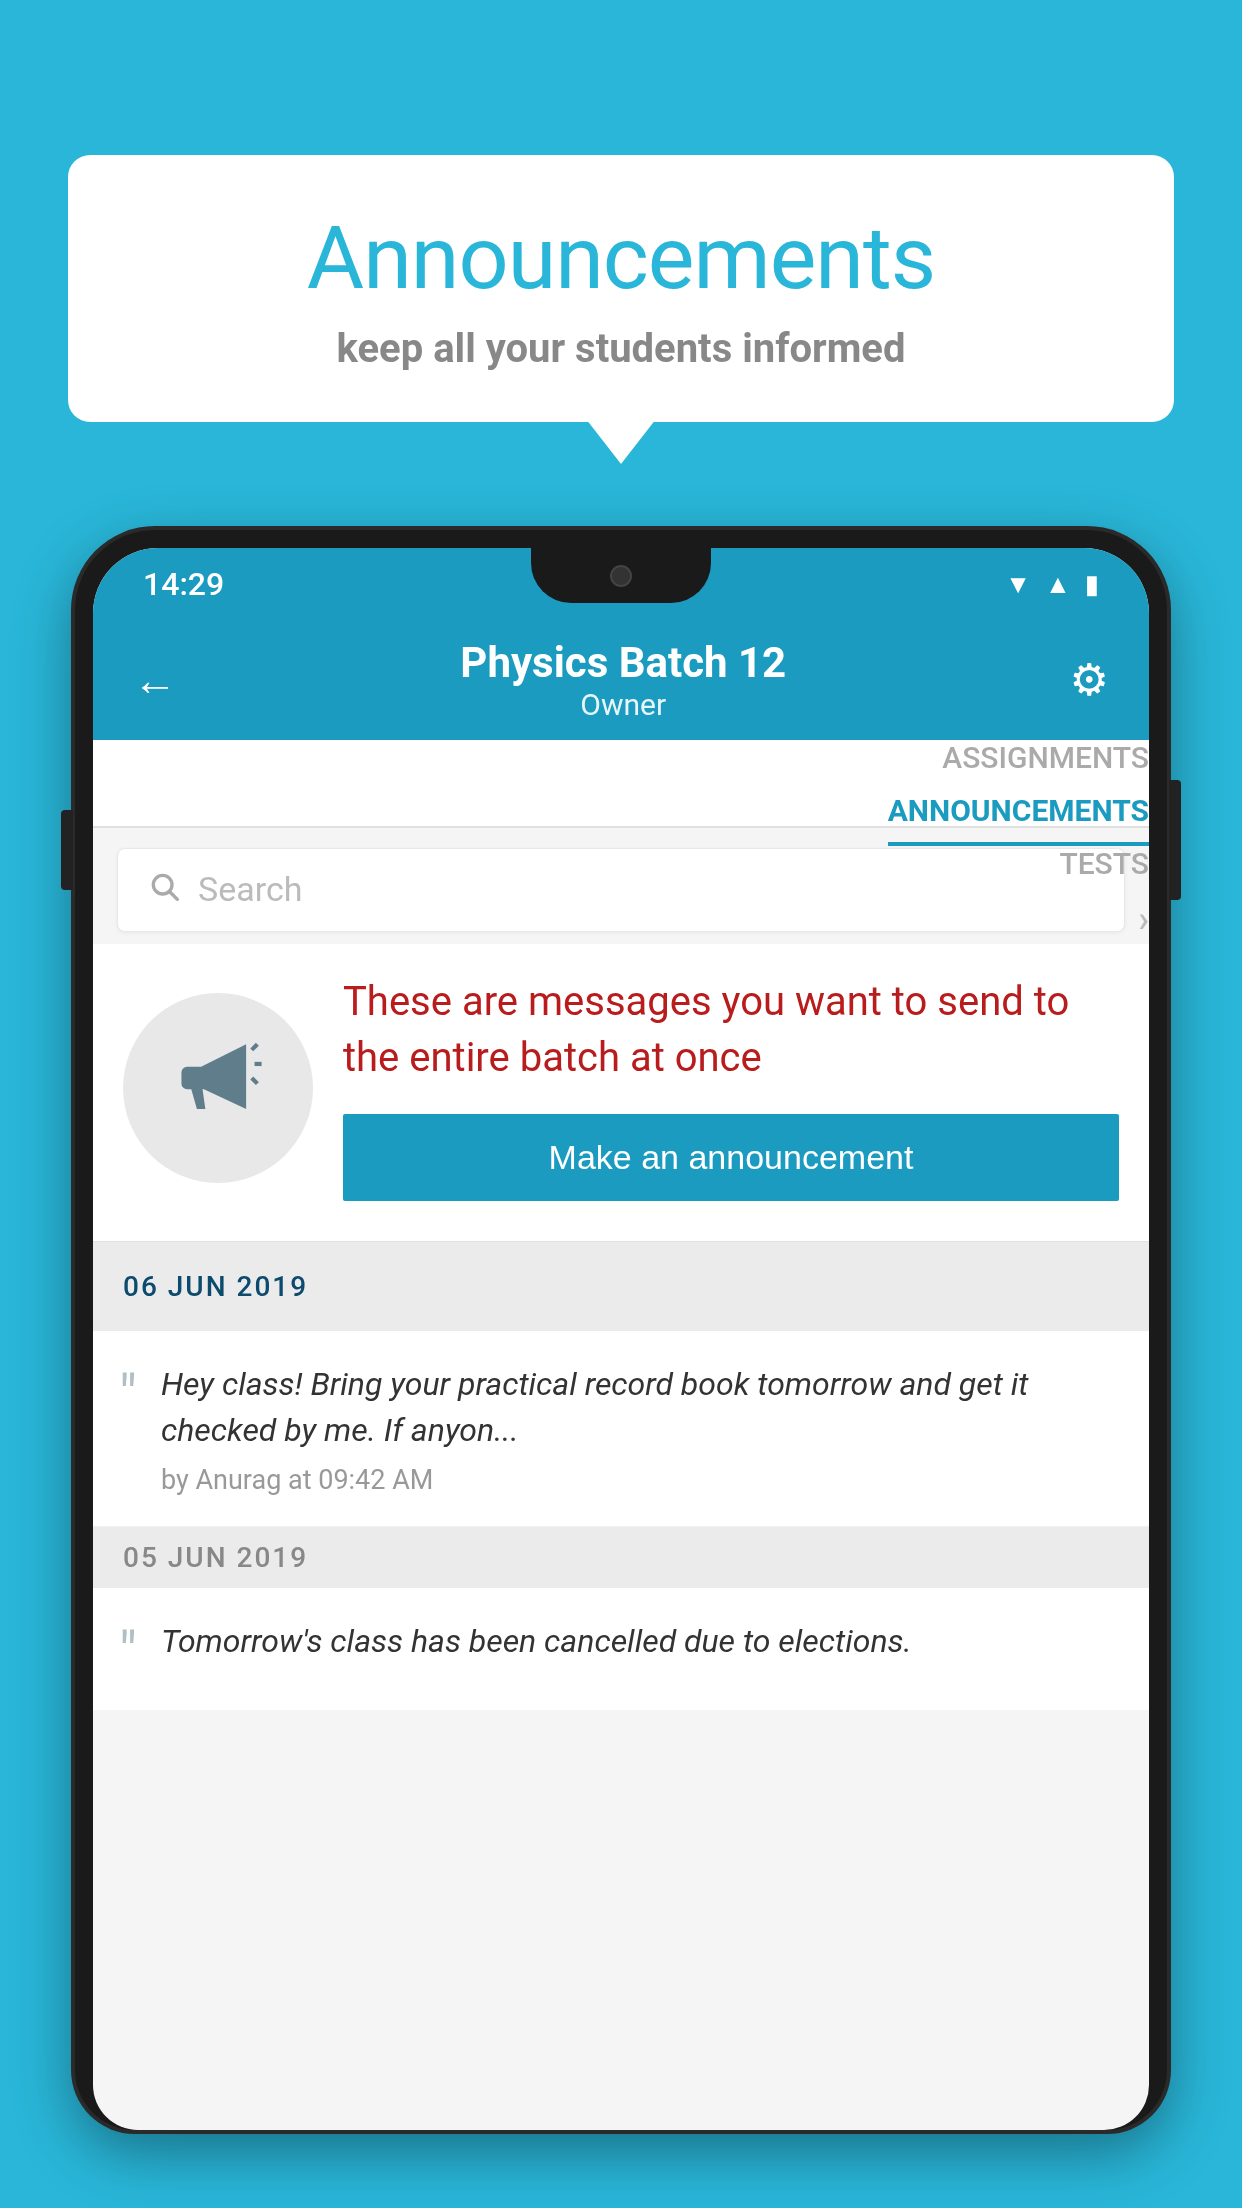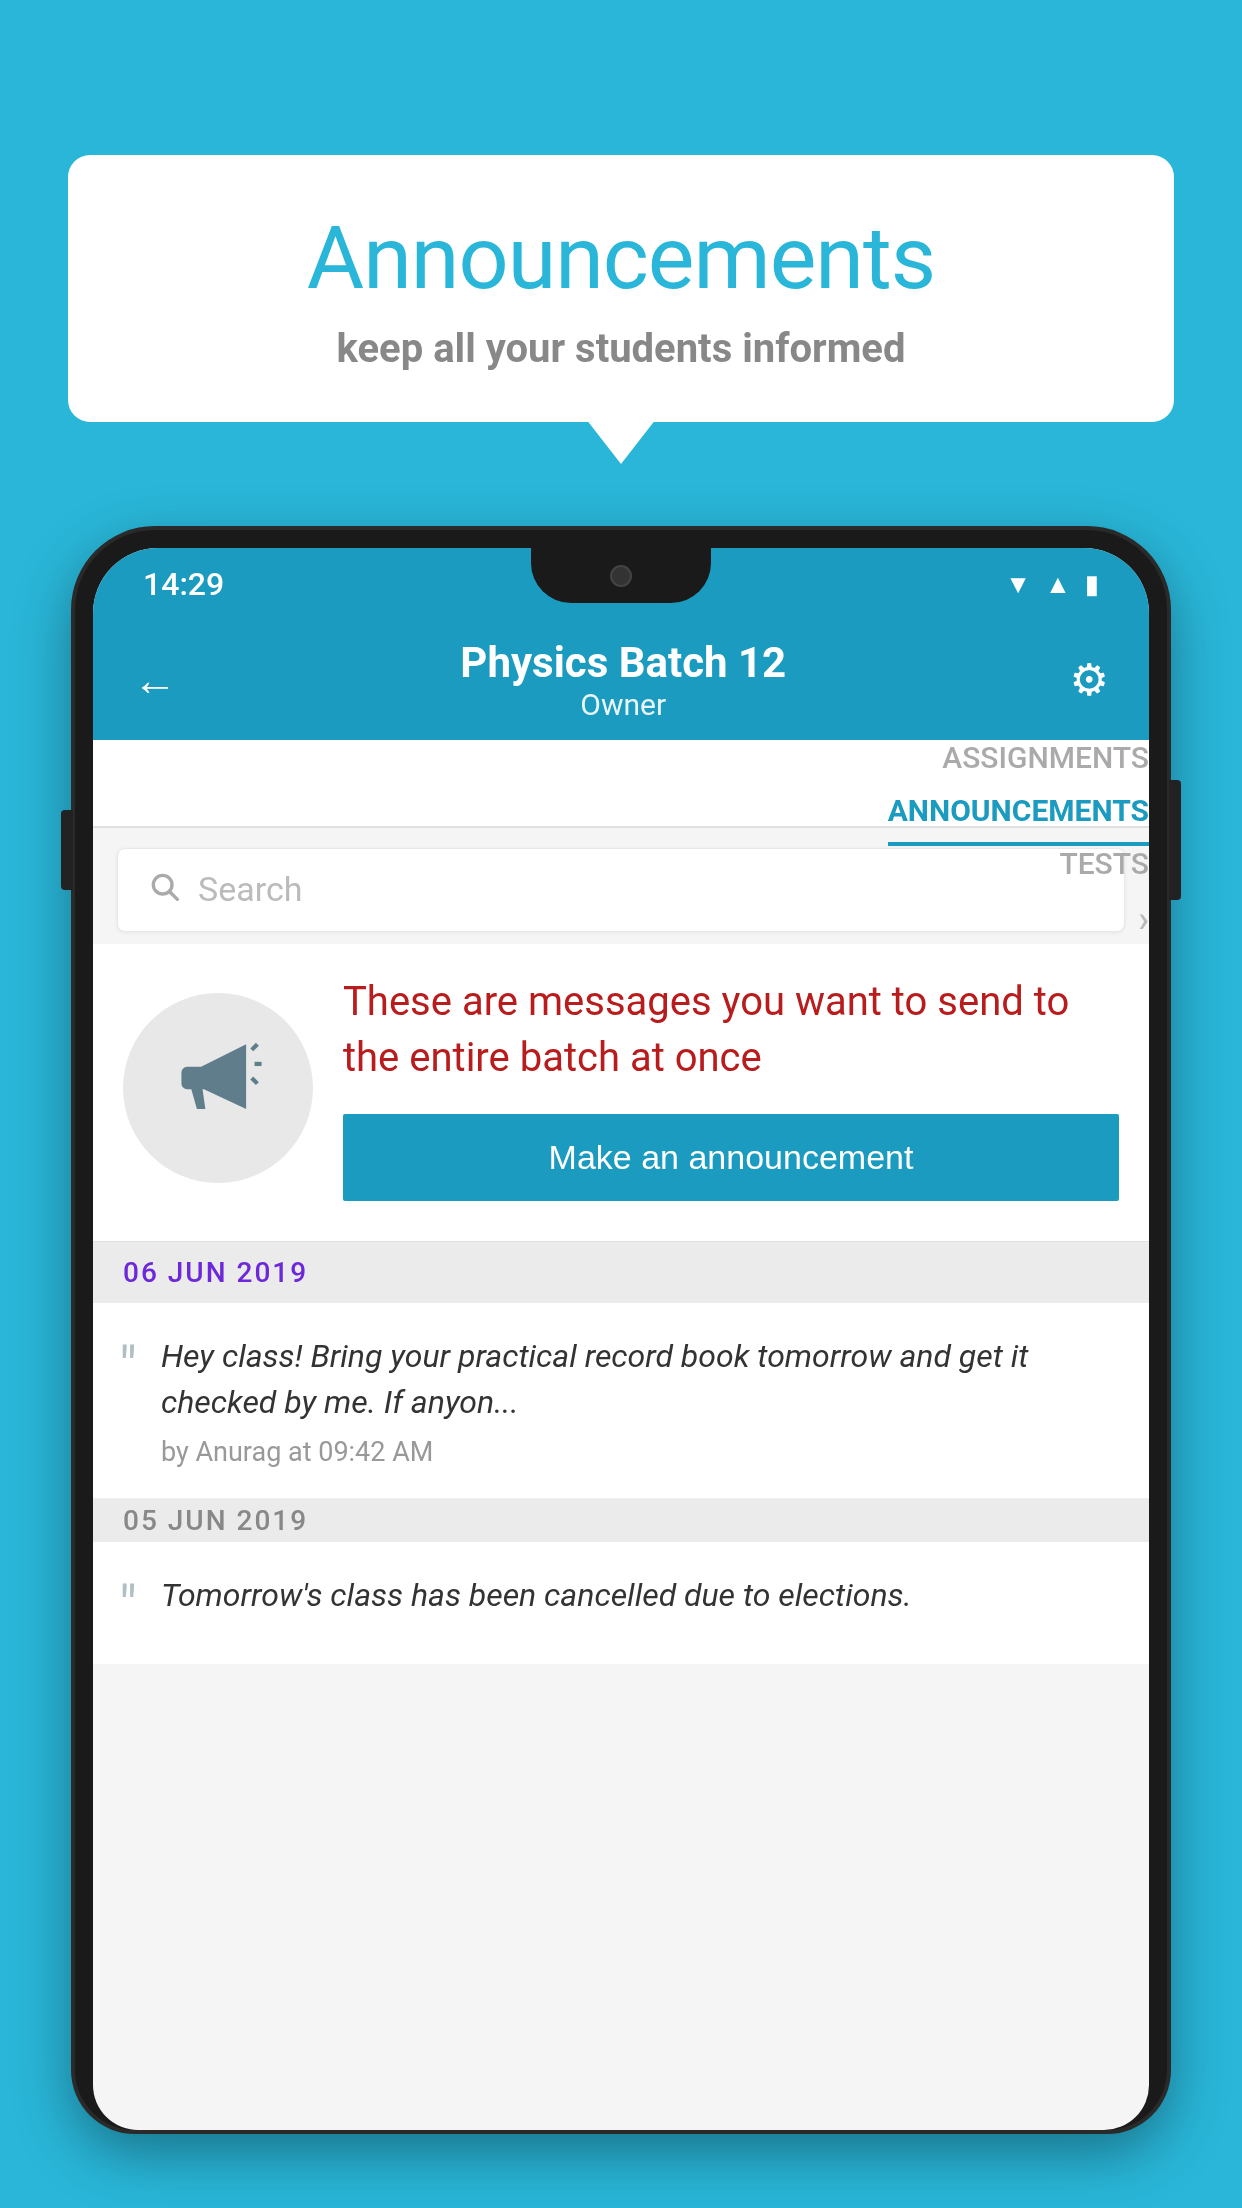--- a/index.html
+++ b/index.html
@@ -295,23 +295,23 @@
       padding: 24px 36px;
       font-size: 34px;
       font-weight: 500;
       cursor: pointer;
       width: 100%;
     }
 
     
     .date-separator {
       background: #ebebeb;
-      padding: 14px 30px;
+      padding: 28px 30px;
       font-size: 28px;
-      color: #6d28d9;
+      color: #0c4a6e;
       font-weight: 500;
       letter-spacing: 2px;
     }
 
     
     .announcement-item {
       background: #fff;
       padding: 30px 30px 30px 26px;
       display: flex;
       align-items: flex-start;
@@ -340,21 +340,21 @@
     }
 
     .announcement-meta {
       font-size: 27px;
       color: #999;
       margin-top: 10px;
     }
 
     .date-separator-2 {
       background: #ebebeb;
-      padding: 5px 30px;
+      padding: 14px 30px;
       font-size: 28px;
       color: #888;
       font-weight: 500;
       letter-spacing: 2px;
     }
 
     .announcement-item-2 {
       background: #fff;
       padding: 30px 30px 30px 26px;
       display: flex;

